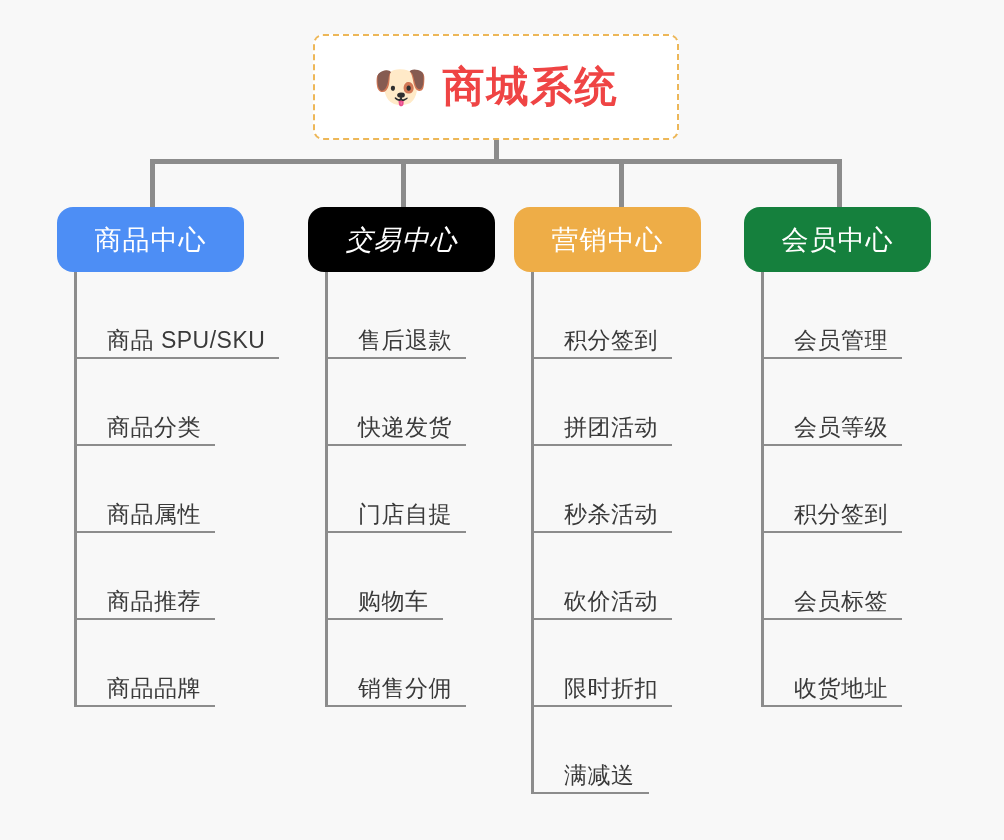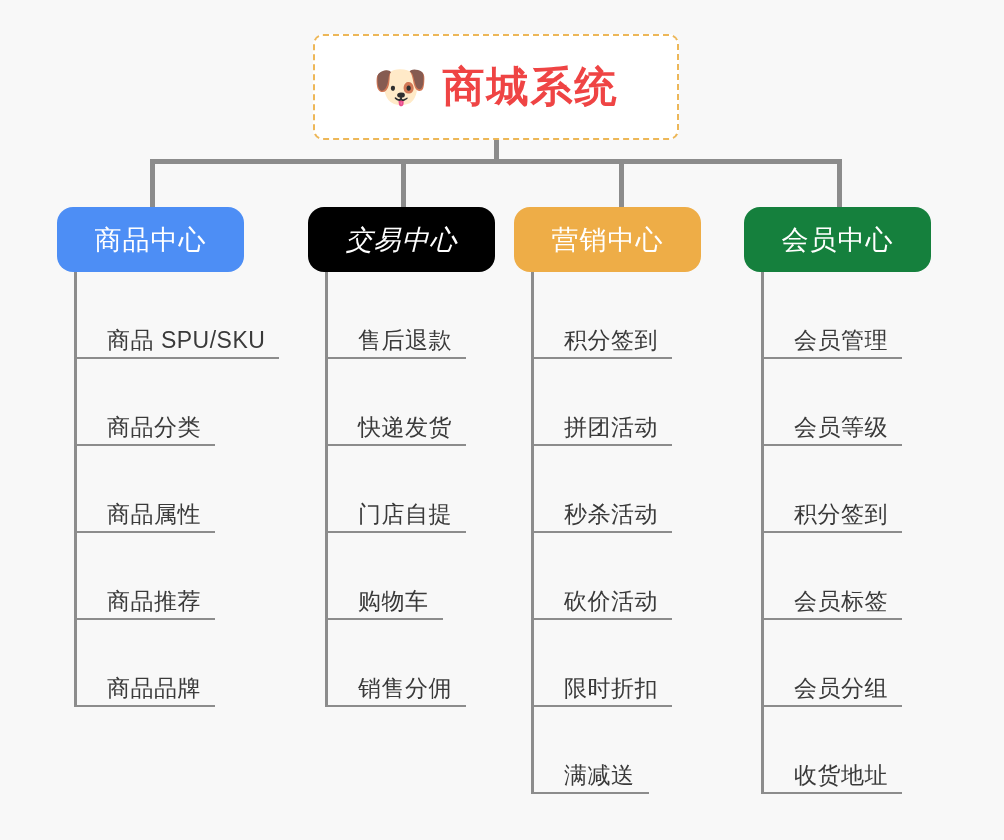--- a/index.html
+++ b/index.html
@@ -226,21 +226,18 @@
       <li class="leaf">
           <span class="leaf-inner"><span class="leaf-label">会员等级</span></span>
         </li>
       <li class="leaf">
           <span class="leaf-inner"><span class="leaf-label">积分签到</span></span>
         </li>
       <li class="leaf">
           <span class="leaf-inner"><span class="leaf-label">会员标签</span></span>
         </li>
       <li class="leaf">
-          <span class="leaf-inner"><span class="leaf-label">会员分组</span></span>
-        </li>
-      <li class="leaf">
           <span class="leaf-inner"><span class="leaf-label">收货地址</span></span>
         </li>
     </ul>
   </div>
 
 </div>
 
 </body></html>

